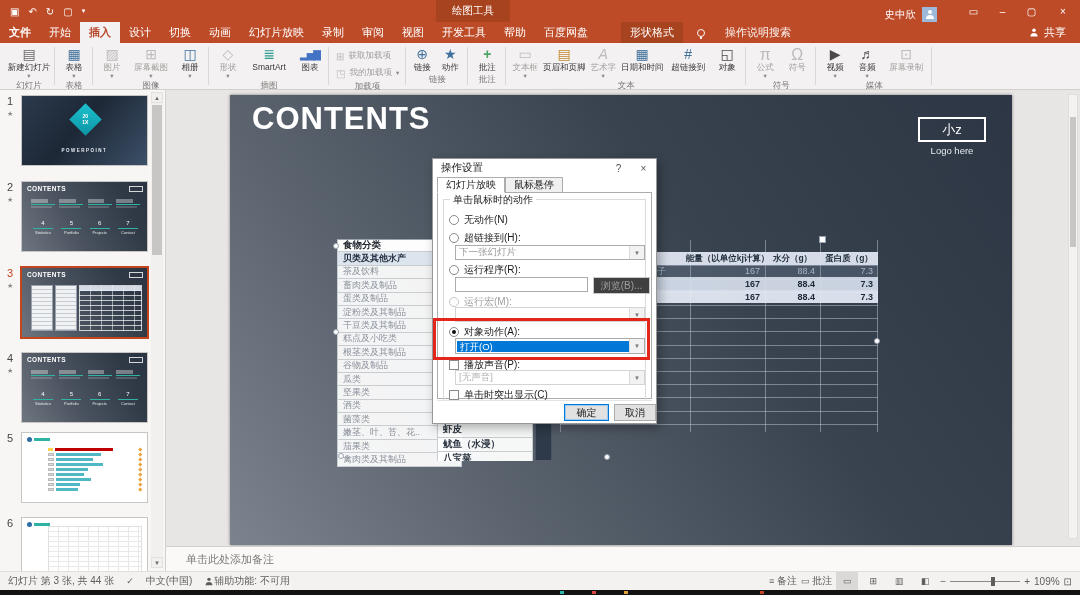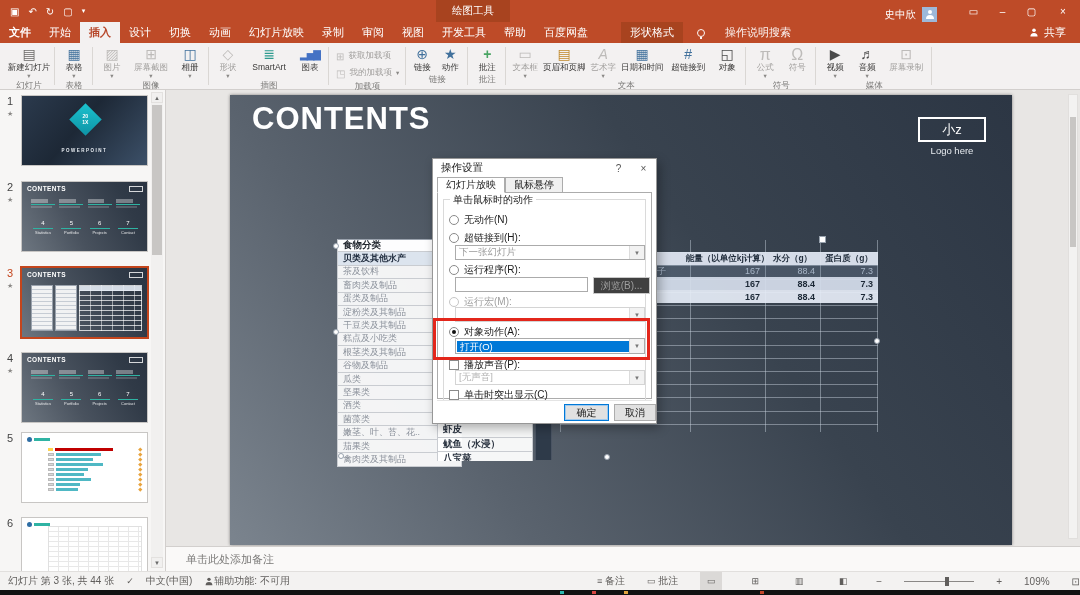--- a/index.html
+++ b/index.html
@@ -153,21 +153,21 @@
   .dbtn.dis{color:#9E9E9E;background:#404040;border-color:#C9C9C9}
   .dbtn.def{border:1px solid #0078D7;box-shadow:inset 0 0 0 1px #9EC9EE}
   .dsep{position:absolute;left:4px;right:4px;top:241px;height:1px;background:#E4E4E4}
 
   #annotation{position:absolute;left:433px;top:318px;width:217px;height:42px;border:3px solid #E3261B;z-index:60}
 
   
   #notes{position:absolute;left:166px;top:546px;width:914px;height:25px;background:#FAF9F8;border-top:1px solid #D2CFCD;display:flex;align-items:center;padding-left:20px;font-size:11px;color:#7A7977}
   #status{position:absolute;left:0;top:571px;width:100%;height:19px;background:#F3F2F1;border-top:1px solid #E1DFDD;display:flex;align-items:center;font-size:10px;color:#605E5C}
   #status .lft{display:flex;align-items:center;gap:12px;margin-left:8px;white-space:nowrap}
-  #status .rgt{display:flex;align-items:center;gap:22px;margin-left:auto;white-space:nowrap}
+  #status .rgt{display:flex;align-items:center;gap:4px;margin-left:auto;margin-right:8px;white-space:nowrap}
   .sico{font-size:9px}
   .viewbtn{width:22px;height:19px;display:flex;align-items:center;justify-content:center;font-size:9px;color:#605E5C}
   .viewbtn.pressed{background:#DBD9D7}
   .ztrack{width:70px;height:1px;background:#8A8886;position:relative}
   .zthumb{position:absolute;left:58%;top:-4px;width:4px;height:9px;background:#605E5C}
   #taskstrip{position:absolute;left:0;top:590px;width:100%;height:5px;background:#121212}
   .tdot{position:absolute;top:1px;width:4px;height:3px}
 
   .statusacc{display:flex;align-items:center;}
   .person.dark{color:#605E5C;transform:scale(.85)}

